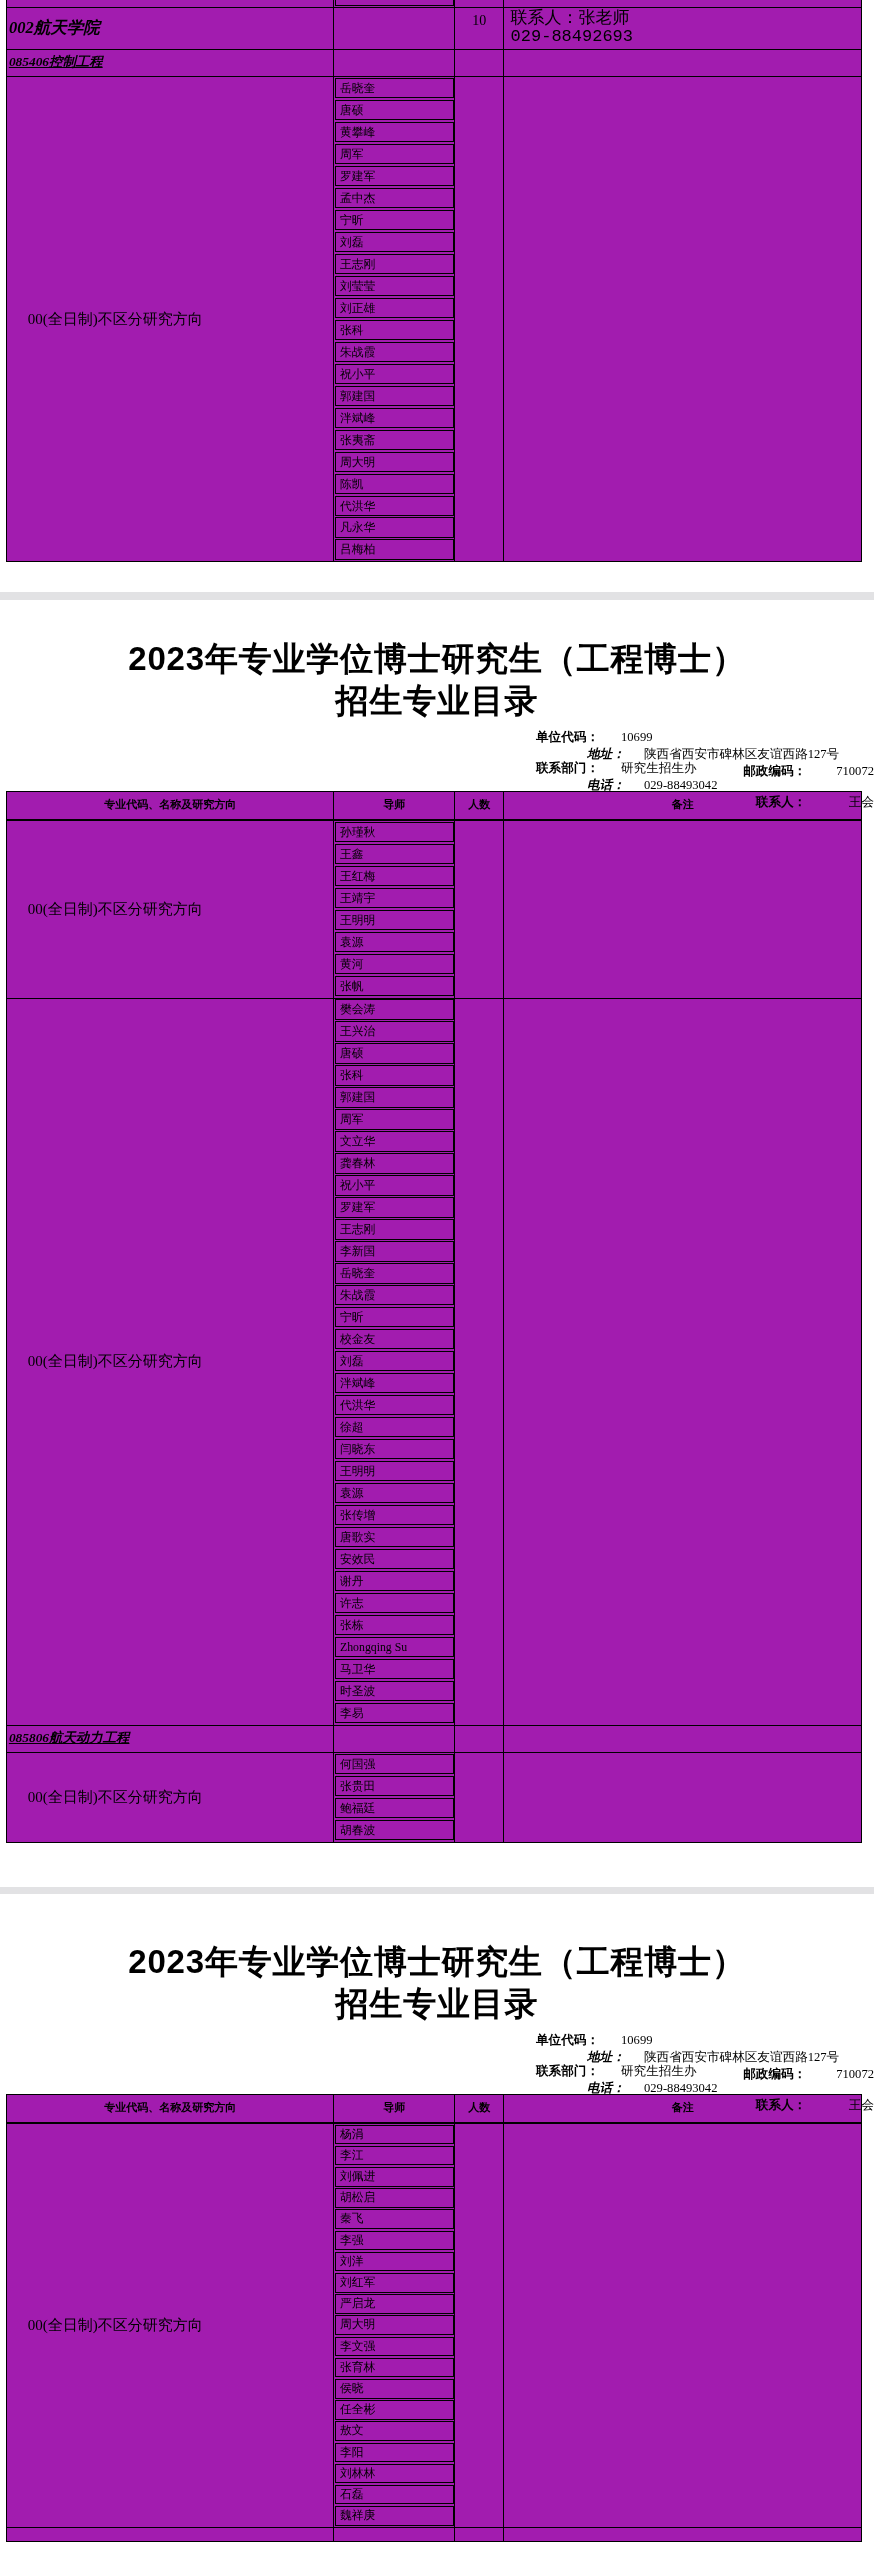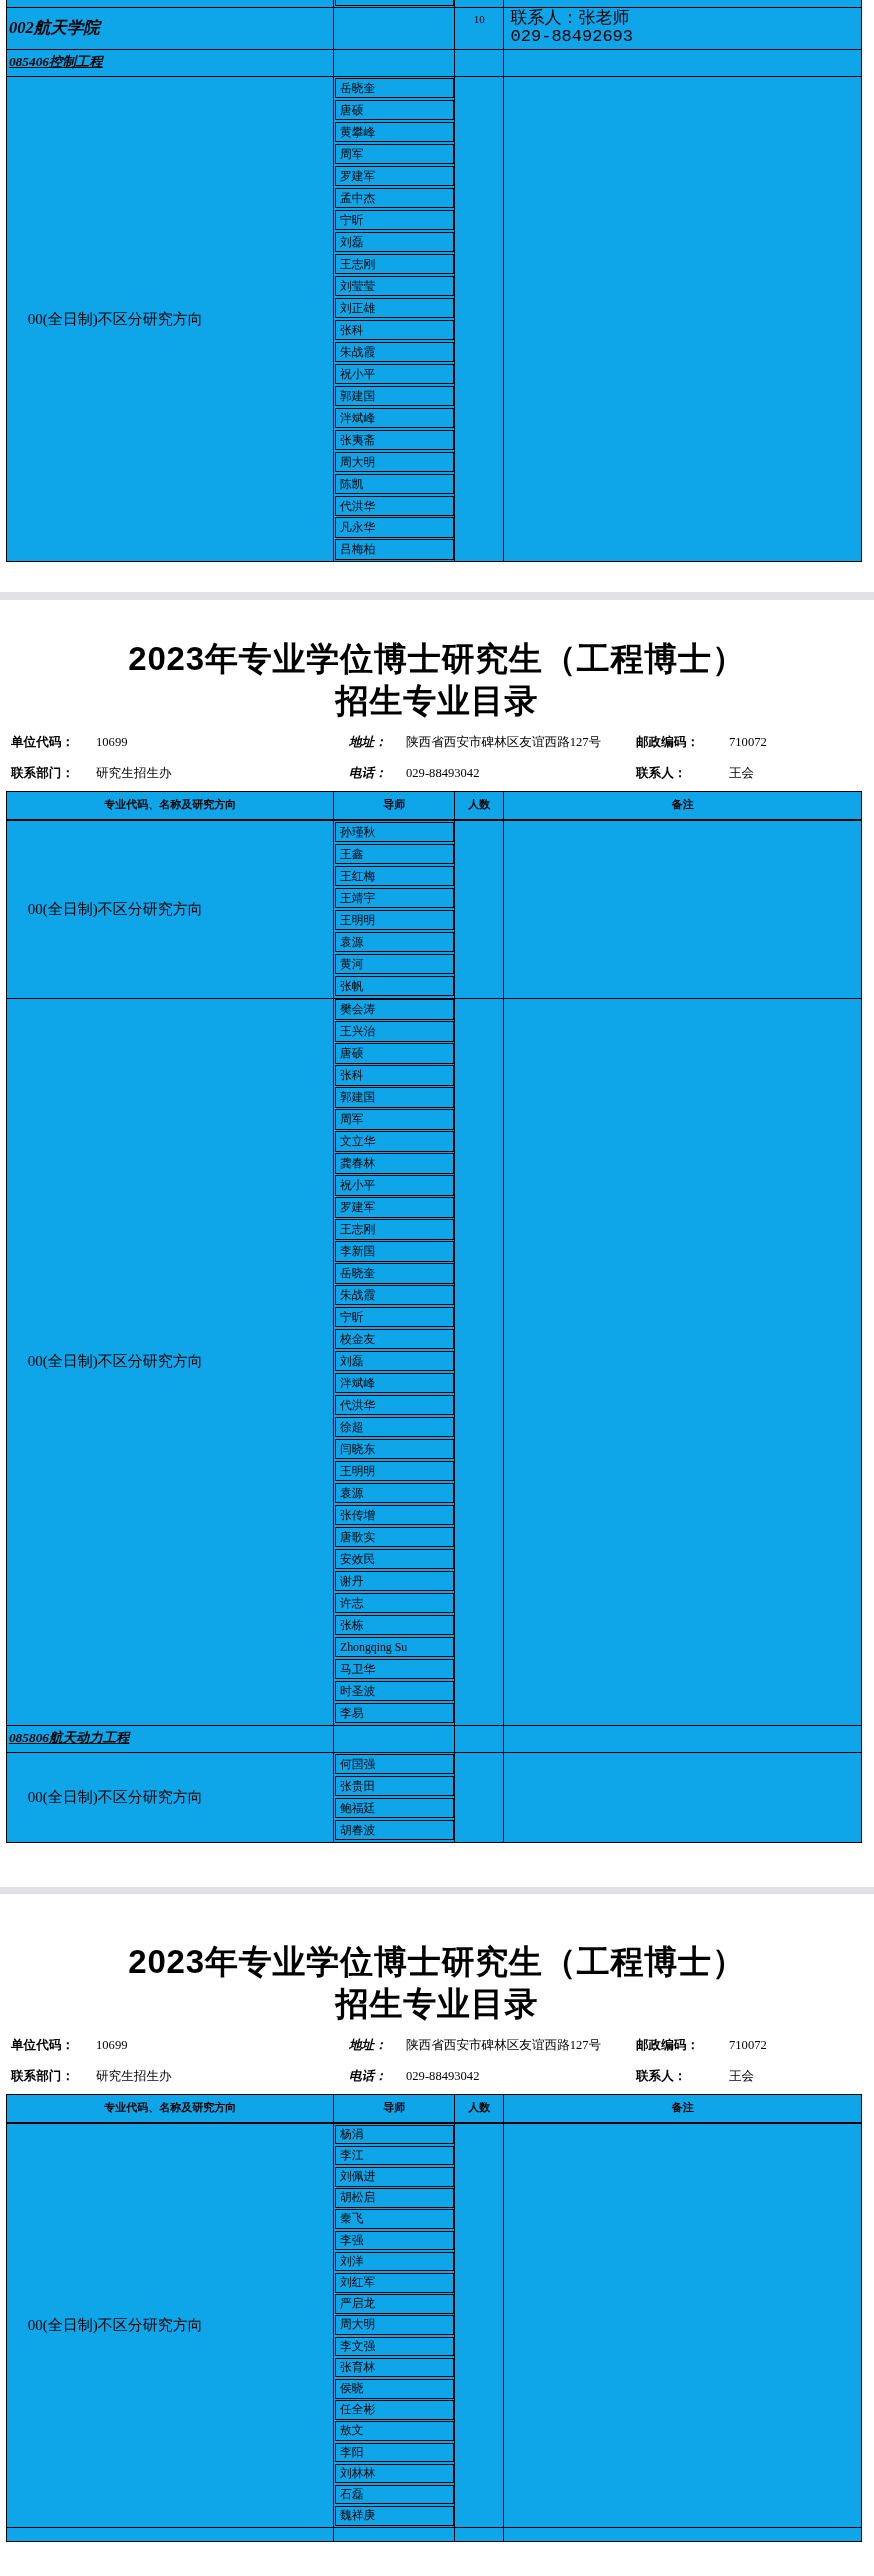--- a/index.html
+++ b/index.html
@@ -4,41 +4,41 @@
 <style>
   html,body{margin:0;padding:0;}
   body{
     width:874px;height:2576px;background:#ffffff;color:#000;
     font-family:"Liberation Serif",serif;
     overflow:hidden;position:relative;
   }
   
   .doc-table{
     margin-left:6.3px;width:856px;box-sizing:border-box;
-    border:1.6px solid #000;background:#0ea5e9;
+    border:1.6px solid #000;background:#a21caf;
   }
   .doc-table.fragment{border-top:none;}
   .trow{display:flex;border-bottom:1.6px solid #000;}
   .trow:last-child{border-bottom:none;}
   .c1{width:327px;box-sizing:border-box;border-right:1.6px solid #000;}
   .c2{width:121px;box-sizing:border-box;border-right:1.6px solid #000;}
   .c3{width:49px; box-sizing:border-box;border-right:1.6px solid #000;text-align:center;}
   .c4{flex:1;box-sizing:border-box;}
   
   .hrow{height:27px;border-bottom:2.4px solid #000;
     font-family:"Liberation Sans",sans-serif;font-weight:bold;font-size:11px;}
   .hrow>div{line-height:25px;text-align:center;}
   
   .sliver-row{height:7px;border-bottom:1.6px solid #000;}
   .sliver-row .partial-box{margin:0 0.8px;height:4.7px;border:0.8px solid #000;border-top:none;}
   .bottom-sliver{height:12.6px;}
   
   .college-row{height:41px;}
   .college-name{font-weight:bold;font-style:italic;font-size:16.5px;line-height:39px;padding-left:1.6px;white-space:nowrap;}
-  .count-cell{font-size:11px;padding-top:4.7px;}
+  .count-cell{font-size:14px;padding-top:4.7px;}
   .remark-cell{padding:2.4px 0 0 6.3px;font-size:17px;line-height:18px;font-family:Liberation Mono, monospace;}
   .section-row{height:26px;}
   .section-name{font-weight:bold;font-style:italic;font-size:13.4px;line-height:24px;padding-left:1.6px;white-space:nowrap;text-decoration:underline;}
   
   .group-row .c1{display:flex;align-items:center;padding-left:20.4px;font-size:15px;}
   .tutors{padding:0.8px 0.8px 0 0.8px;}
   .tutor-box{
     box-sizing:border-box;height:20.4px;line-height:18px;margin-bottom:1.6px;
     border:0.8px solid #000;padding-left:3.9px;font-size:11.8px;white-space:nowrap;overflow:hidden;
   }
@@ -50,21 +50,21 @@
   
   .page-title{
     text-align:center;font-family:"Liberation Sans",sans-serif;
     font-weight:900;font-size:33px;line-height:42px;letter-spacing:0.8px;
     margin-bottom:6.3px;
   }
   .page-title.t2{margin-top:38px;}
   .page-title.t3{margin-top:47px;}
   
   .info{margin:0 0 3.1px 11px;font-size:12.6px;}
-  .info-row{display:flex;height:28px;align-items:center;margin-bottom:3.1px;}
+  .info-row{display:flex;height:28px;align-items:flex-end;margin-bottom:3.1px;flex-direction:column;}
   .seg1{width:338px;}
   .seg2{width:287px;}
   .seg3{flex:1;}
   .ilabel{font-family:"Liberation Sans",sans-serif;font-weight:bold;display:inline-block;font-size:12.6px;}
   .seg1 .ilabel{width:85px;}
   .seg2 .ilabel{width:57px;font-style:italic;}
   .seg3 .ilabel{width:93px;}
   .ival{font-size:12.6px;}
 </style>
 </head>

